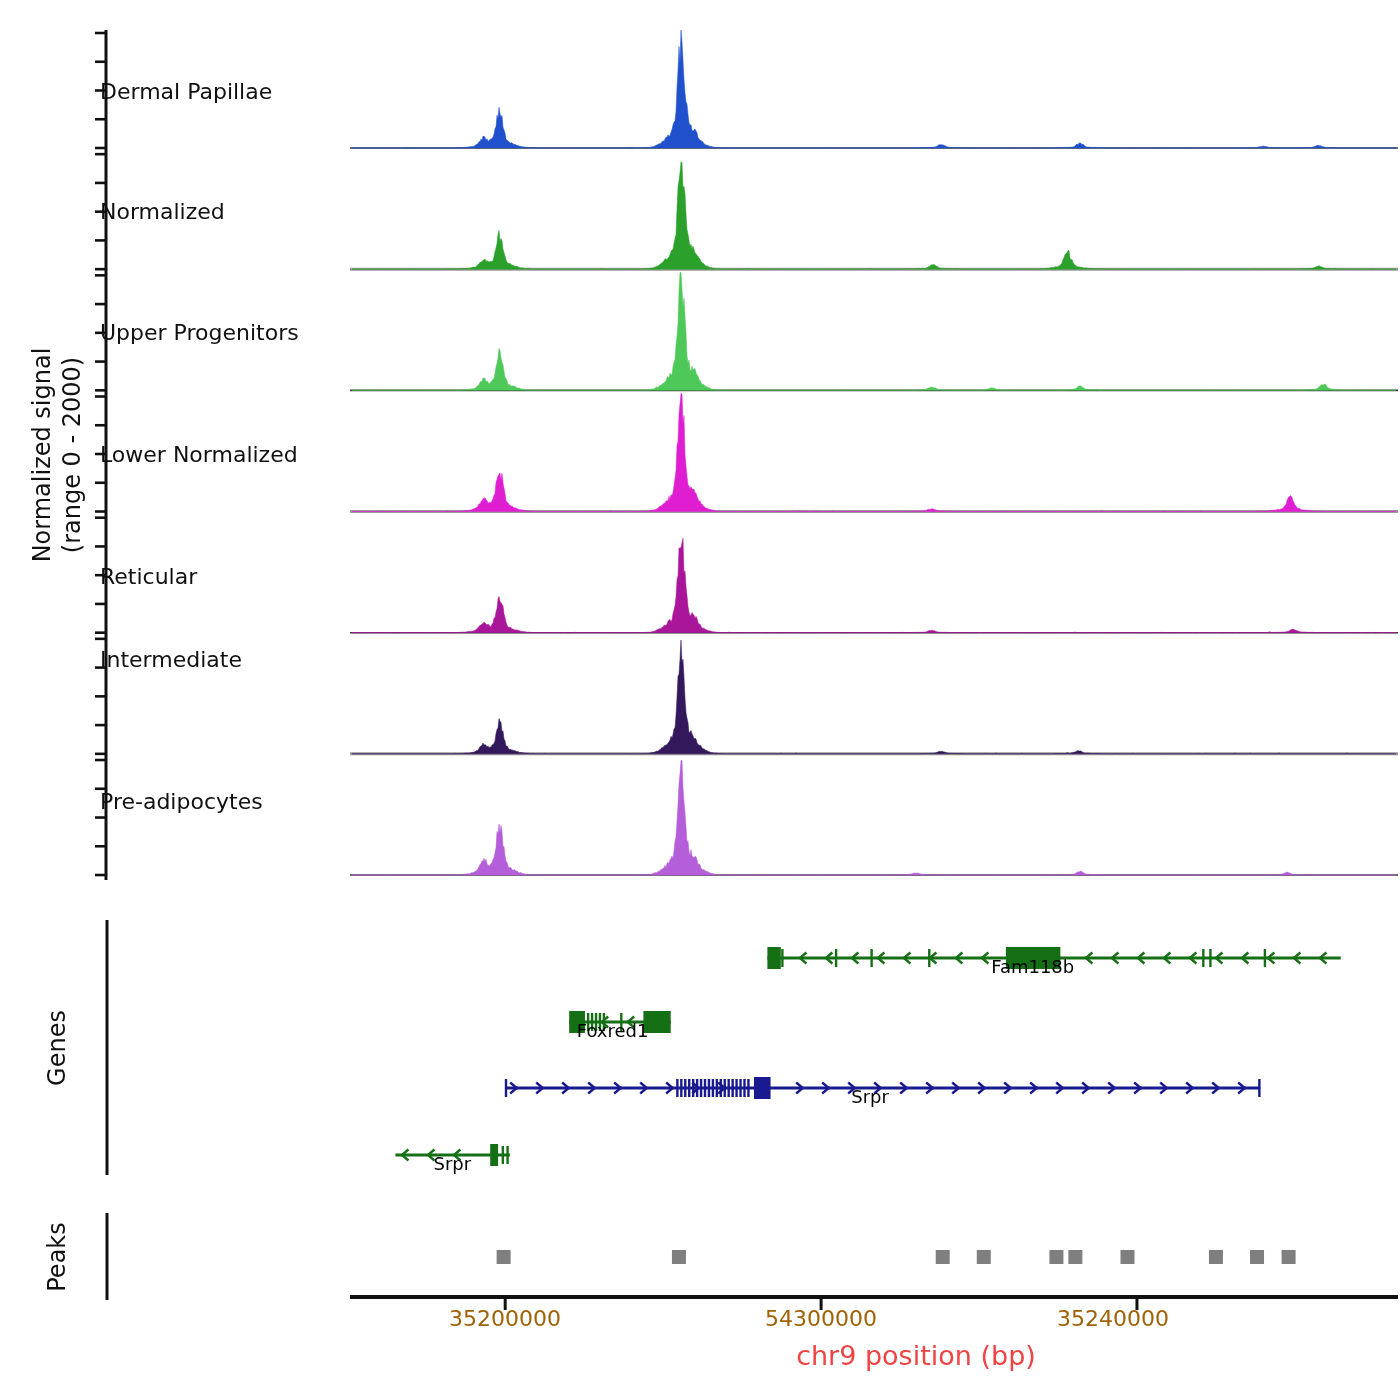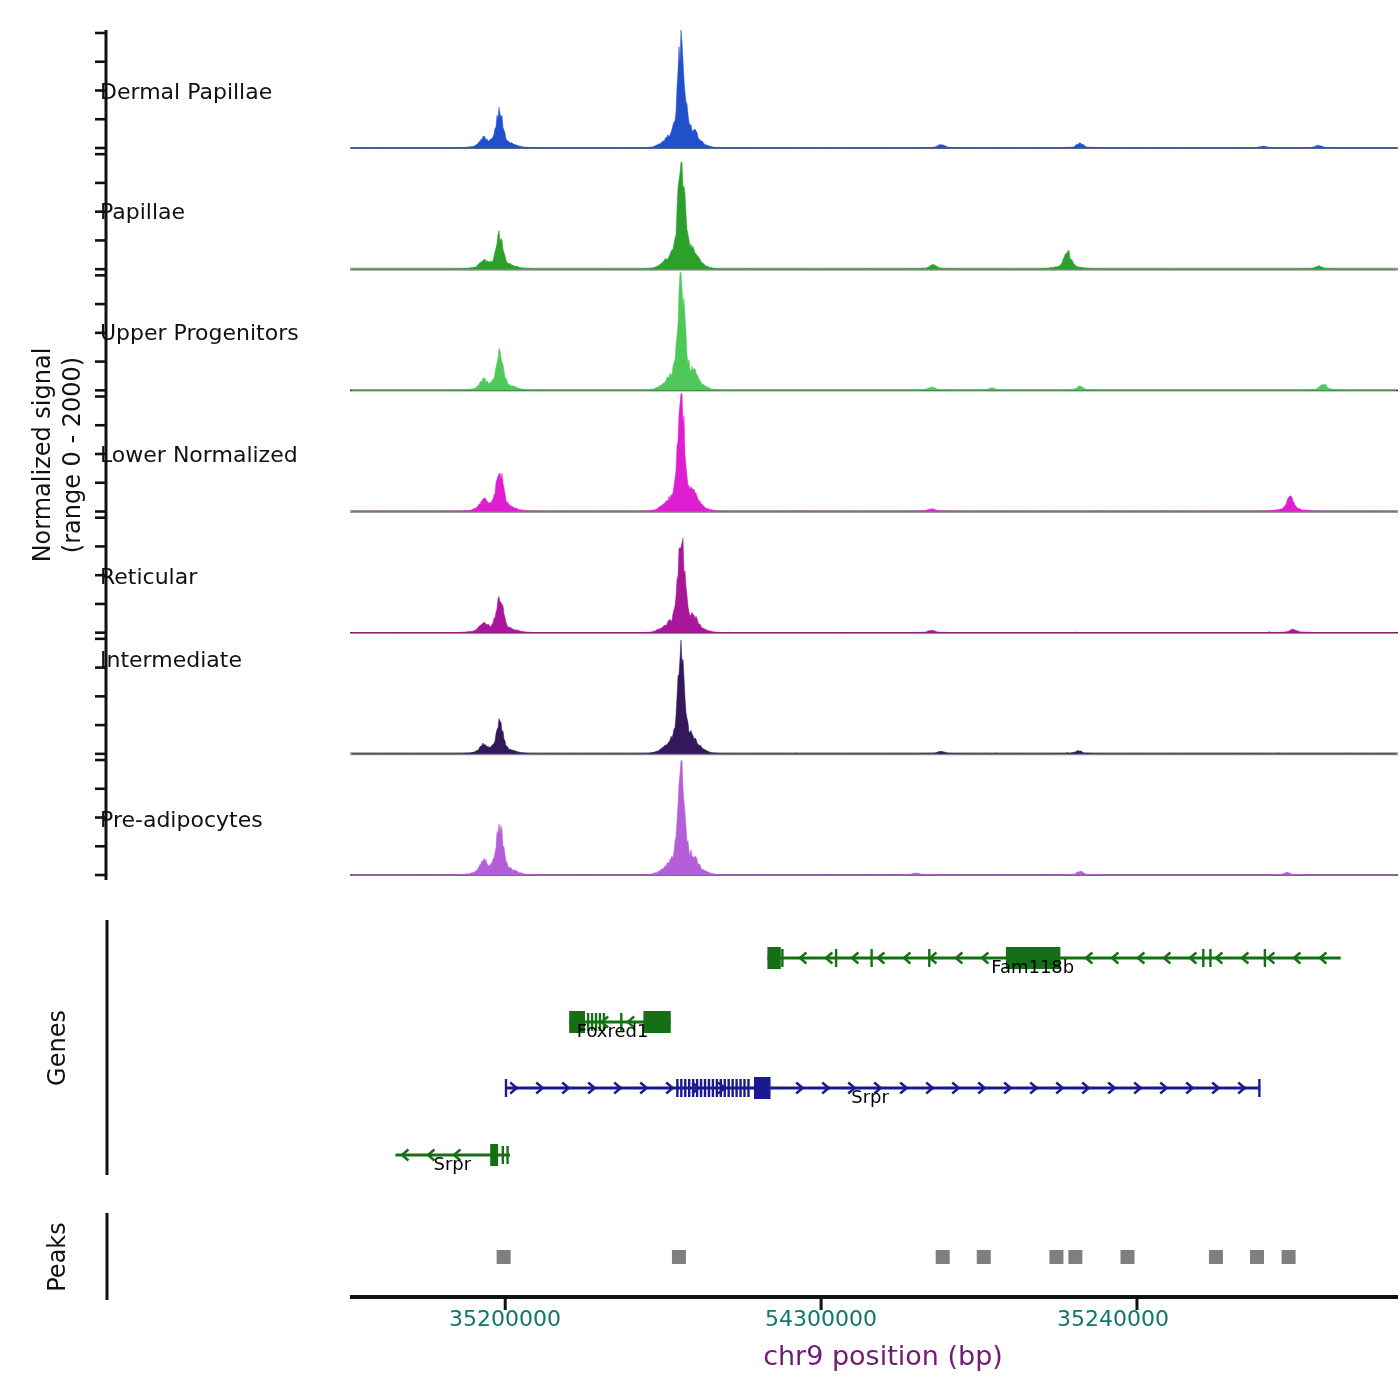--- a/index.html
+++ b/index.html
@@ -5,24 +5,24 @@
   html,body{margin:0;padding:0;background:#fff;}
   #page{position:relative;width:1400px;height:1400px;background:#ffffff;
         font-family:"DejaVu Sans","Liberation Sans",sans-serif;overflow:hidden;}
   #gfx{position:absolute;left:0;top:0;}
   .track-label{position:absolute;left:100px;width:248px;text-align:left;
         font-size:22px;color:#111;line-height:28px;height:28px;}
   .ylab{position:absolute;left:57px;top:455px;transform:translate(-50%,-50%) rotate(-90deg);
         text-align:center;white-space:nowrap;font-size:24px;color:#111;line-height:30px;}
   .seclab{position:absolute;transform:translate(-50%,-50%) rotate(-90deg);
         font-size:24px;color:#111;white-space:nowrap;}
-  .xtick-label{position:absolute;transform:translateX(-50%);font-size:22px;color:#0f766e;
+  .xtick-label{position:absolute;transform:translateX(-50%);font-size:22px;color:#a16207;
         white-space:nowrap;top:1306px;}
-  .xaxis-title{position:absolute;transform:translateX(-50%);left:883px;top:1340px;
-        font-size:27px;color:#701a75;white-space:nowrap;}
+  .xaxis-title{position:absolute;transform:translateX(-50%);left:916px;top:1340px;
+        font-size:27px;color:#ef4444;white-space:nowrap;}
   .gene-label{position:absolute;transform:translateX(-50%);font-size:18px;color:#000;white-space:nowrap;margin-top:28px;}
 </style>
 </head>
 <body>
 
 <div id="page">
   <svg id="gfx" width="1400" height="1400">
       <line x1="106" y1="30" x2="106" y2="880" stroke="#111" stroke-width="3"></line>
       <line x1="95" y1="148" x2="106" y2="148" stroke="#111" stroke-width="2.6"></line>
       <line x1="95" y1="119.25" x2="106" y2="119.25" stroke="#111" stroke-width="2.6"></line>
@@ -186,26 +186,26 @@
       <line x1="821.089258698941" y1="1297" x2="821.089258698941" y2="1310" stroke="#111" stroke-width="3"></line>
       <line x1="1136.9742813918306" y1="1297" x2="1136.9742813918306" y2="1310" stroke="#111" stroke-width="3"></line>
     </svg>
 
   <div class="ylab">
     <div>Normalized signal</div>
     <div>(range 0 - 2000)</div>
   </div>
 
   <div class="track-label" style="top:78px">Dermal Papillae</div>
-  <div class="track-label" style="top:198px">Papillae</div>
+  <div class="track-label" style="top:198px">Normalized</div>
   <div class="track-label" style="top:319px">Upper Progenitors</div>
   <div class="track-label" style="top:441px">Lower Normalized</div>
   <div class="track-label" style="top:563px">Reticular</div>
   <div class="track-label" style="top:646px">Intermediate</div>
-  <div class="track-label" style="top:806px">Pre-adipocytes</div>
+  <div class="track-label" style="top:788px">Pre-adipocytes</div>
 
   <div class="seclab" style="left:57px;top:1048px">Genes</div>
   <div class="seclab" style="left:57px;top:1257px">Peaks</div>
 
   <div class="xtick-label" style="left:505px">35200000</div>
   <div class="xtick-label" style="left:821px">54300000</div>
   <div class="xtick-label" style="left:1113px">35240000</div>
 
   <div class="xaxis-title">chr9 position (bp)</div>
 <div class="gene-label" style="left: 1032.73px; top: 928px;">Fam118b</div>

